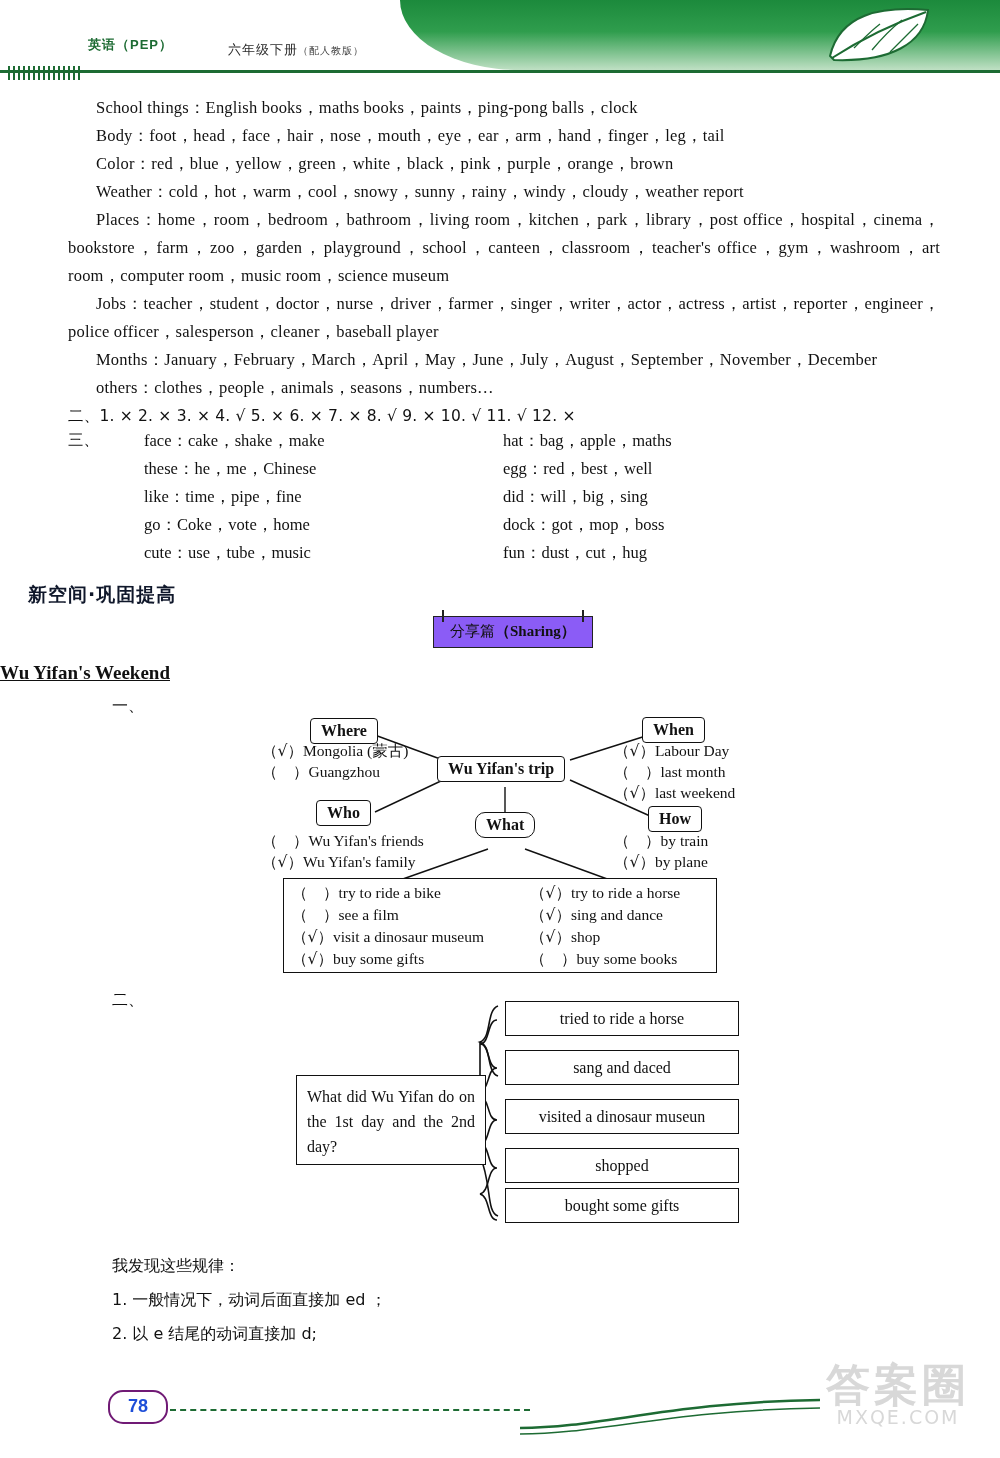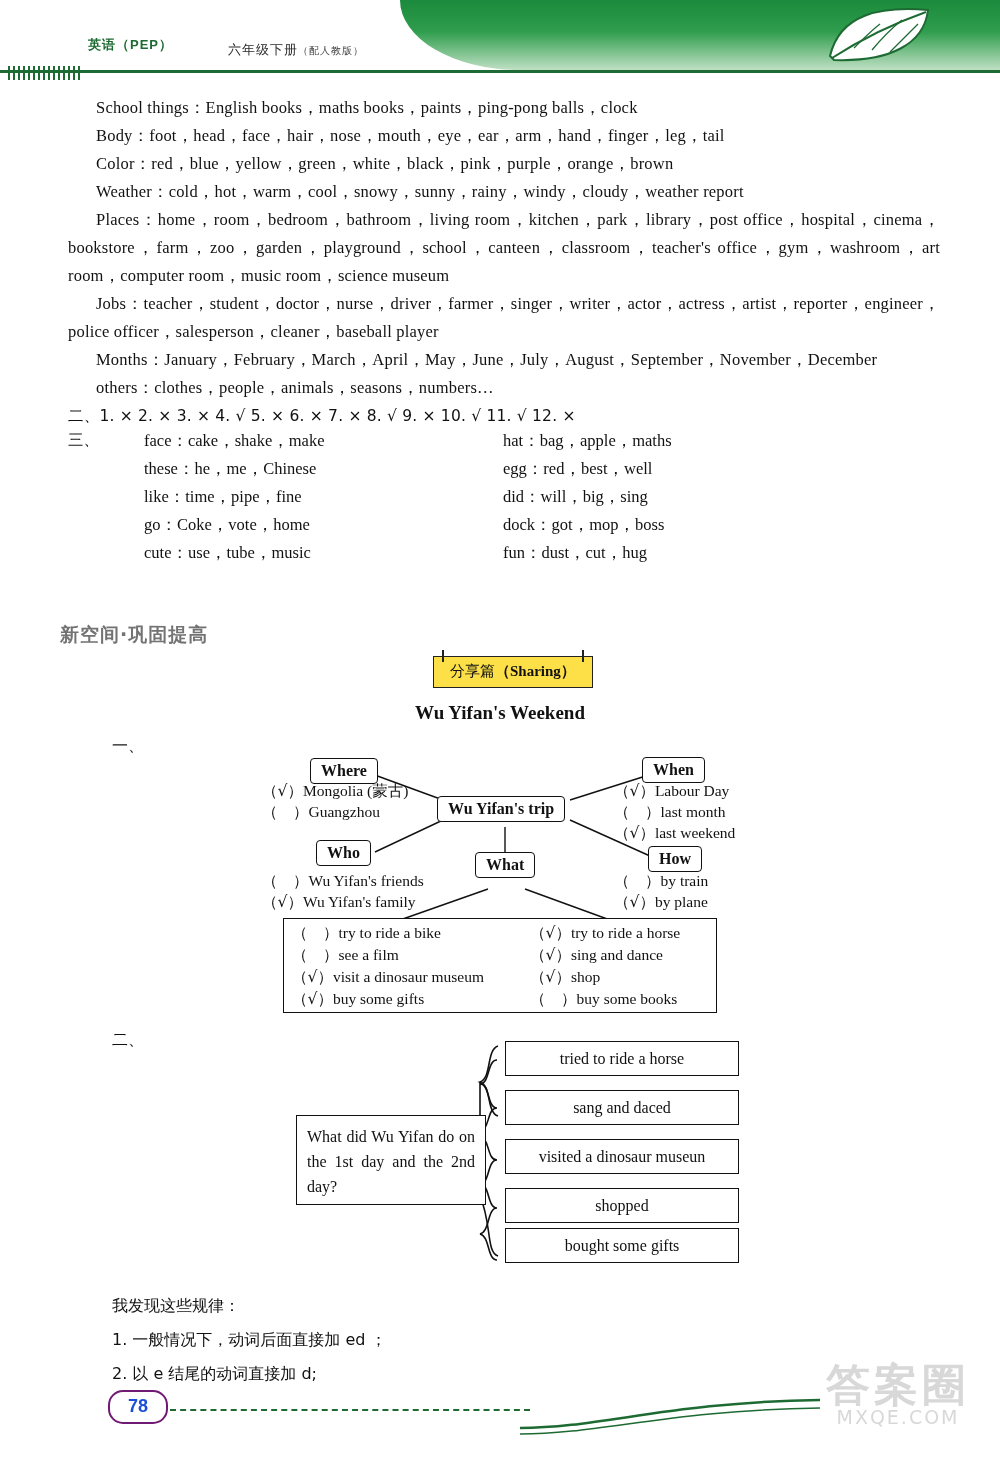--- a/index.html
+++ b/index.html
@@ -54,43 +54,42 @@
   .tline.justify { text-align:justify; text-align-last:left; }
   .cn { font-family:"DejaVu Sans", sans-serif; font-size:15.5px; }
   
   .phonics { position:relative; padding:0 0 0 68px; }
   .phrow { position:relative; height:28px; font-size:16.5px; }
   .phrow .left { position:absolute; left:76px; top:0; }
   .phrow .right { position:absolute; left:435px; top:0; }
   .sec3head { position:absolute; left:68px; top:0; }
   
   .banner {
-    position:relative; padding-left:60px; height:34px;
+    position:relative; padding-left:28px; height:34px;
     font-family:"DejaVu Sans", sans-serif;
-    font-size:19px; font-weight:bold; color:#737373;
+    font-size:19px; font-weight:bold; color:#0f172a;
     letter-spacing:1px;
-    margin-top:40px;
   }
   
   .sharing-wrap { position:relative; height:40px; }
   .sharing-box {
     position:absolute; left:433px; top:0;
     border:1.5px solid #222; padding:5px 16px 6px 16px;
     font-family:"DejaVu Sans", sans-serif; font-size:15px;
-    background:#fde047;
+    background:#8b5cf6;
   }
   .sharing-box:before, .sharing-box:after{
     content:""; position:absolute; top:-7px; width:1.5px; height:12px; background:#222;
   }
   .sharing-box:before{ left:8px; }
   .sharing-box:after{ right:8px; }
   .sharing-box b{ font-family:"Liberation Serif", serif; }
   .sharing-title {
-    text-align:center; font-weight:bold; font-size:19px;
-    font-family:"Liberation Serif", serif; margin-top:6px;
+    text-align:left; font-weight:bold; font-size:19px;
+    font-family:"Liberation Serif", serif; margin-top:6px;text-decoration:underline;
   }
   
   .mindmap { position:relative; width:1000px; height:300px; }
   .mm-node {
     position:absolute; border:1.6px solid #111; border-radius:4px;
     background:#fff; font-weight:bold; font-size:16px;
     padding:3px 10px; font-family:"Liberation Serif", serif;
     white-space:nowrap;
   }
   .mm-opt {
@@ -231,21 +230,21 @@
       <line x1="505" y1="103" x2="505" y2="135" stroke="#111" stroke-width="1.4"></line>
 
       <line x1="488" y1="165" x2="400" y2="196" stroke="#111" stroke-width="1.4"></line>
       <line x1="525" y1="165" x2="610" y2="196" stroke="#111" stroke-width="1.4"></line>
     </svg>
 
     <div class="mm-node" style="left:310px; top:34px;">Where</div>
     <div class="mm-node" style="left:642px; top:33px;">When</div>
     <div class="mm-node" style="left:437px; top:72px;">Wu Yifan's trip</div>
     <div class="mm-node" style="left:316px; top:116px;">Who</div>
-    <div class="mm-node" style="left:475px; top:128px;">What</div>
+    <div class="mm-node" style="left:475px; top:128px;border-radius:10px;">What</div>
     <div class="mm-node" style="left:648px; top:122px;">How</div>
 
     <div class="mm-opt" style="left:262px; top:57px;">
       （<span class="tick">√</span>）<span>Mongolia (蒙古)</span>
     </div>
     <div class="mm-opt" style="left:262px; top:78px;">
       （<span class="tick"></span>　）<span>Guangzhou</span>
     </div>
 
     <div class="mm-opt" style="left:614px; top:57px;">

